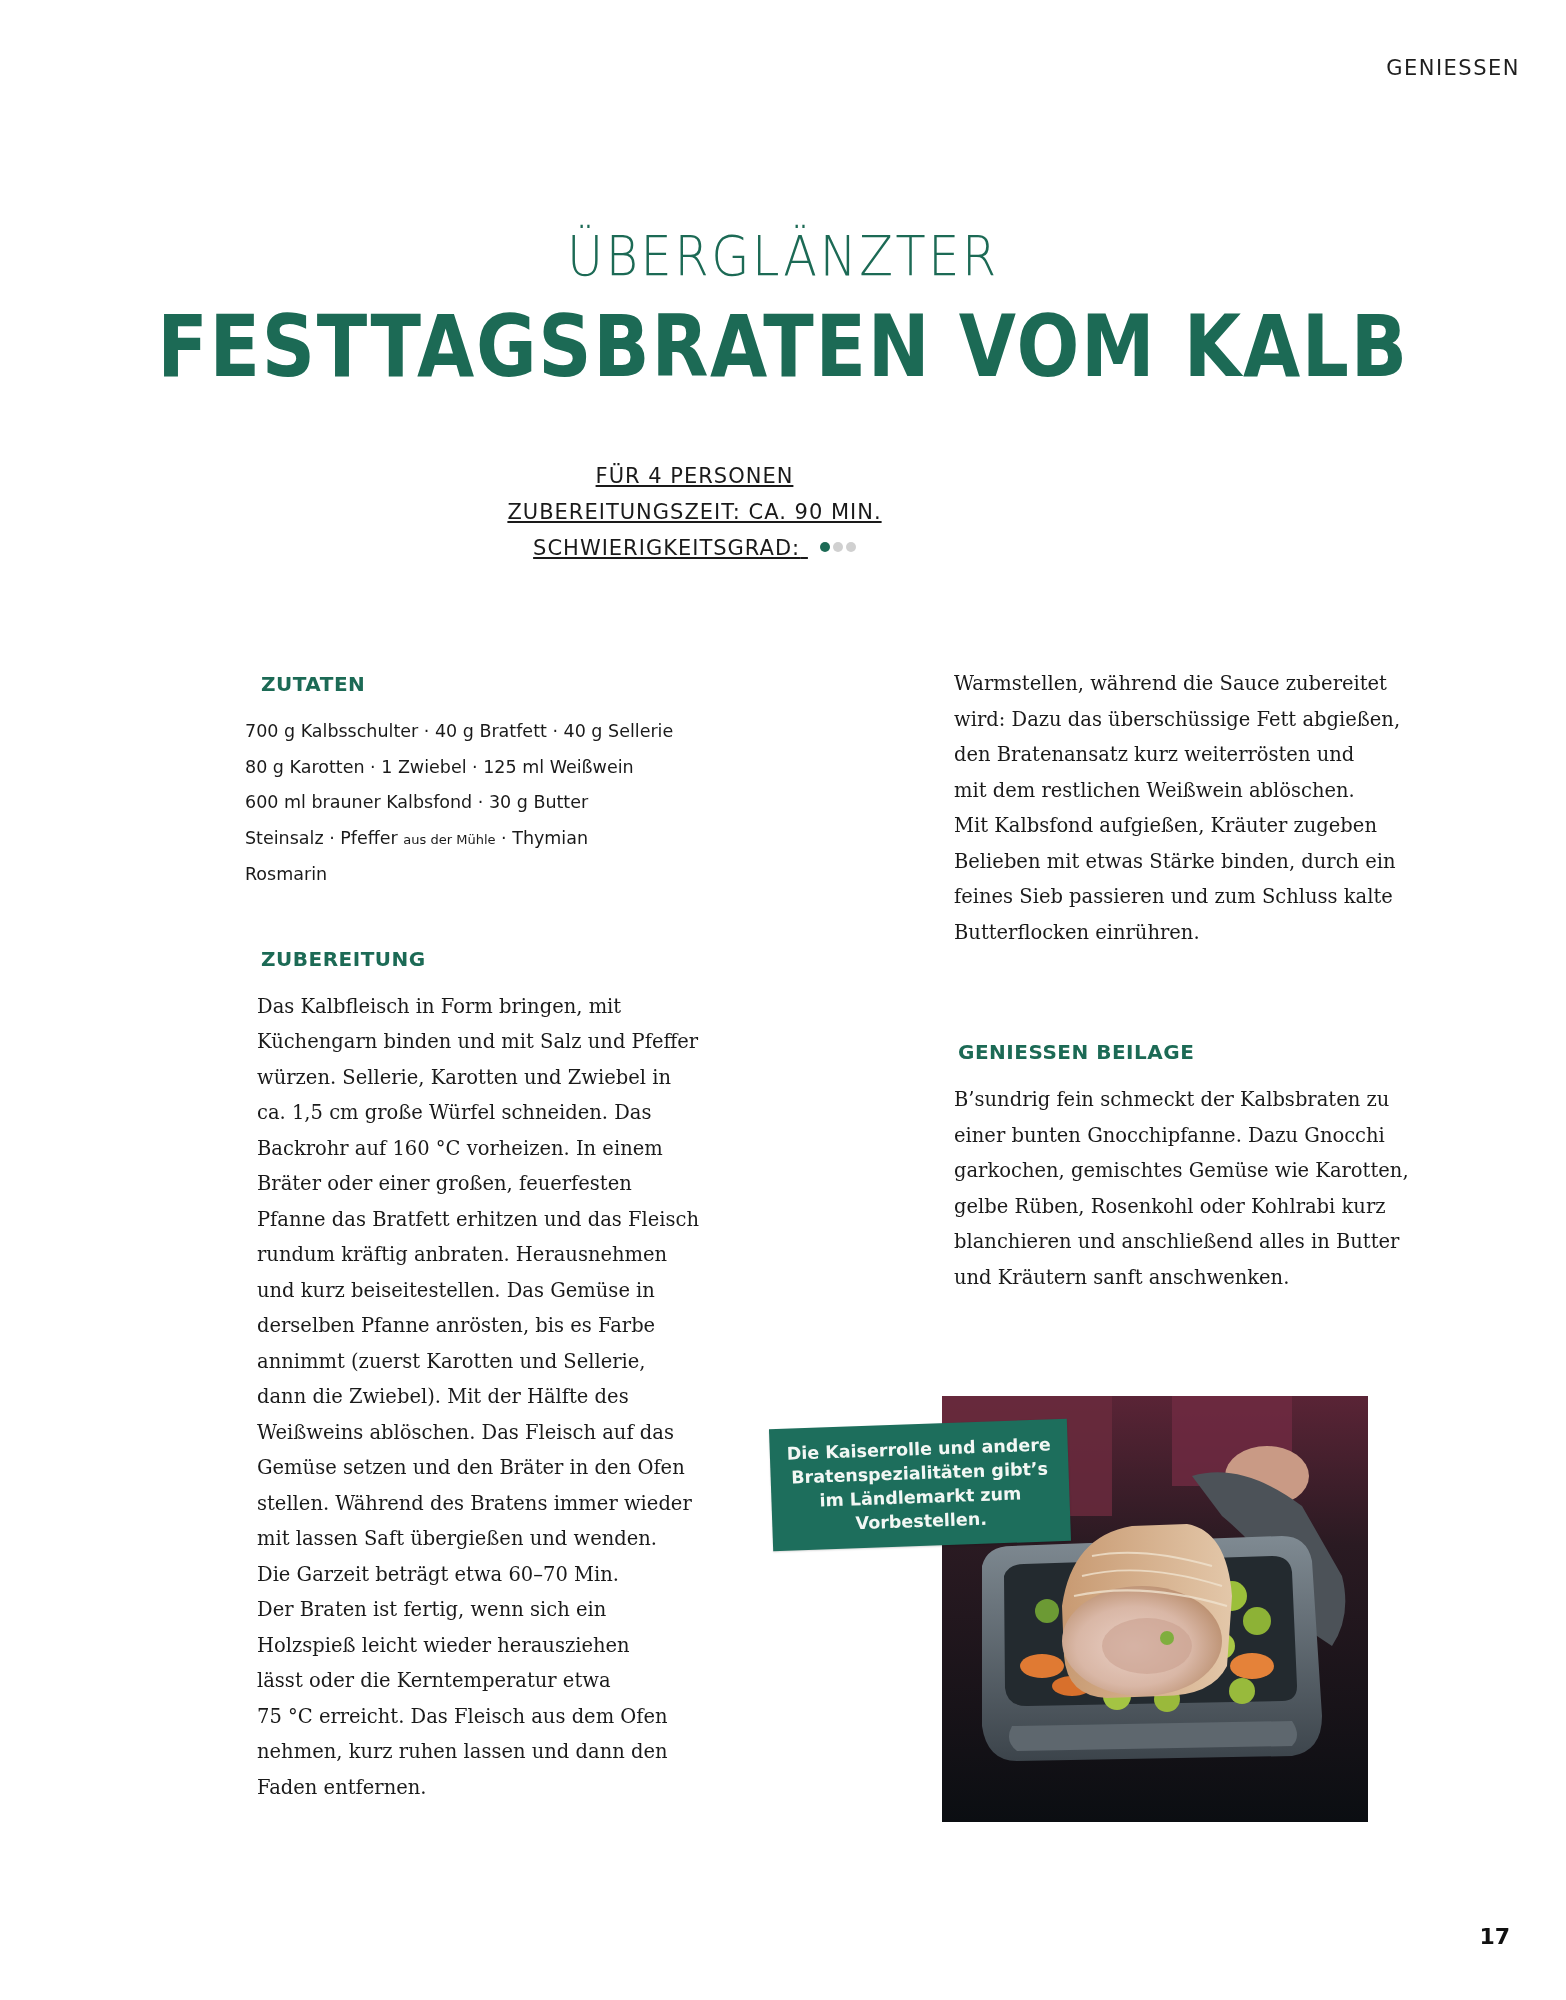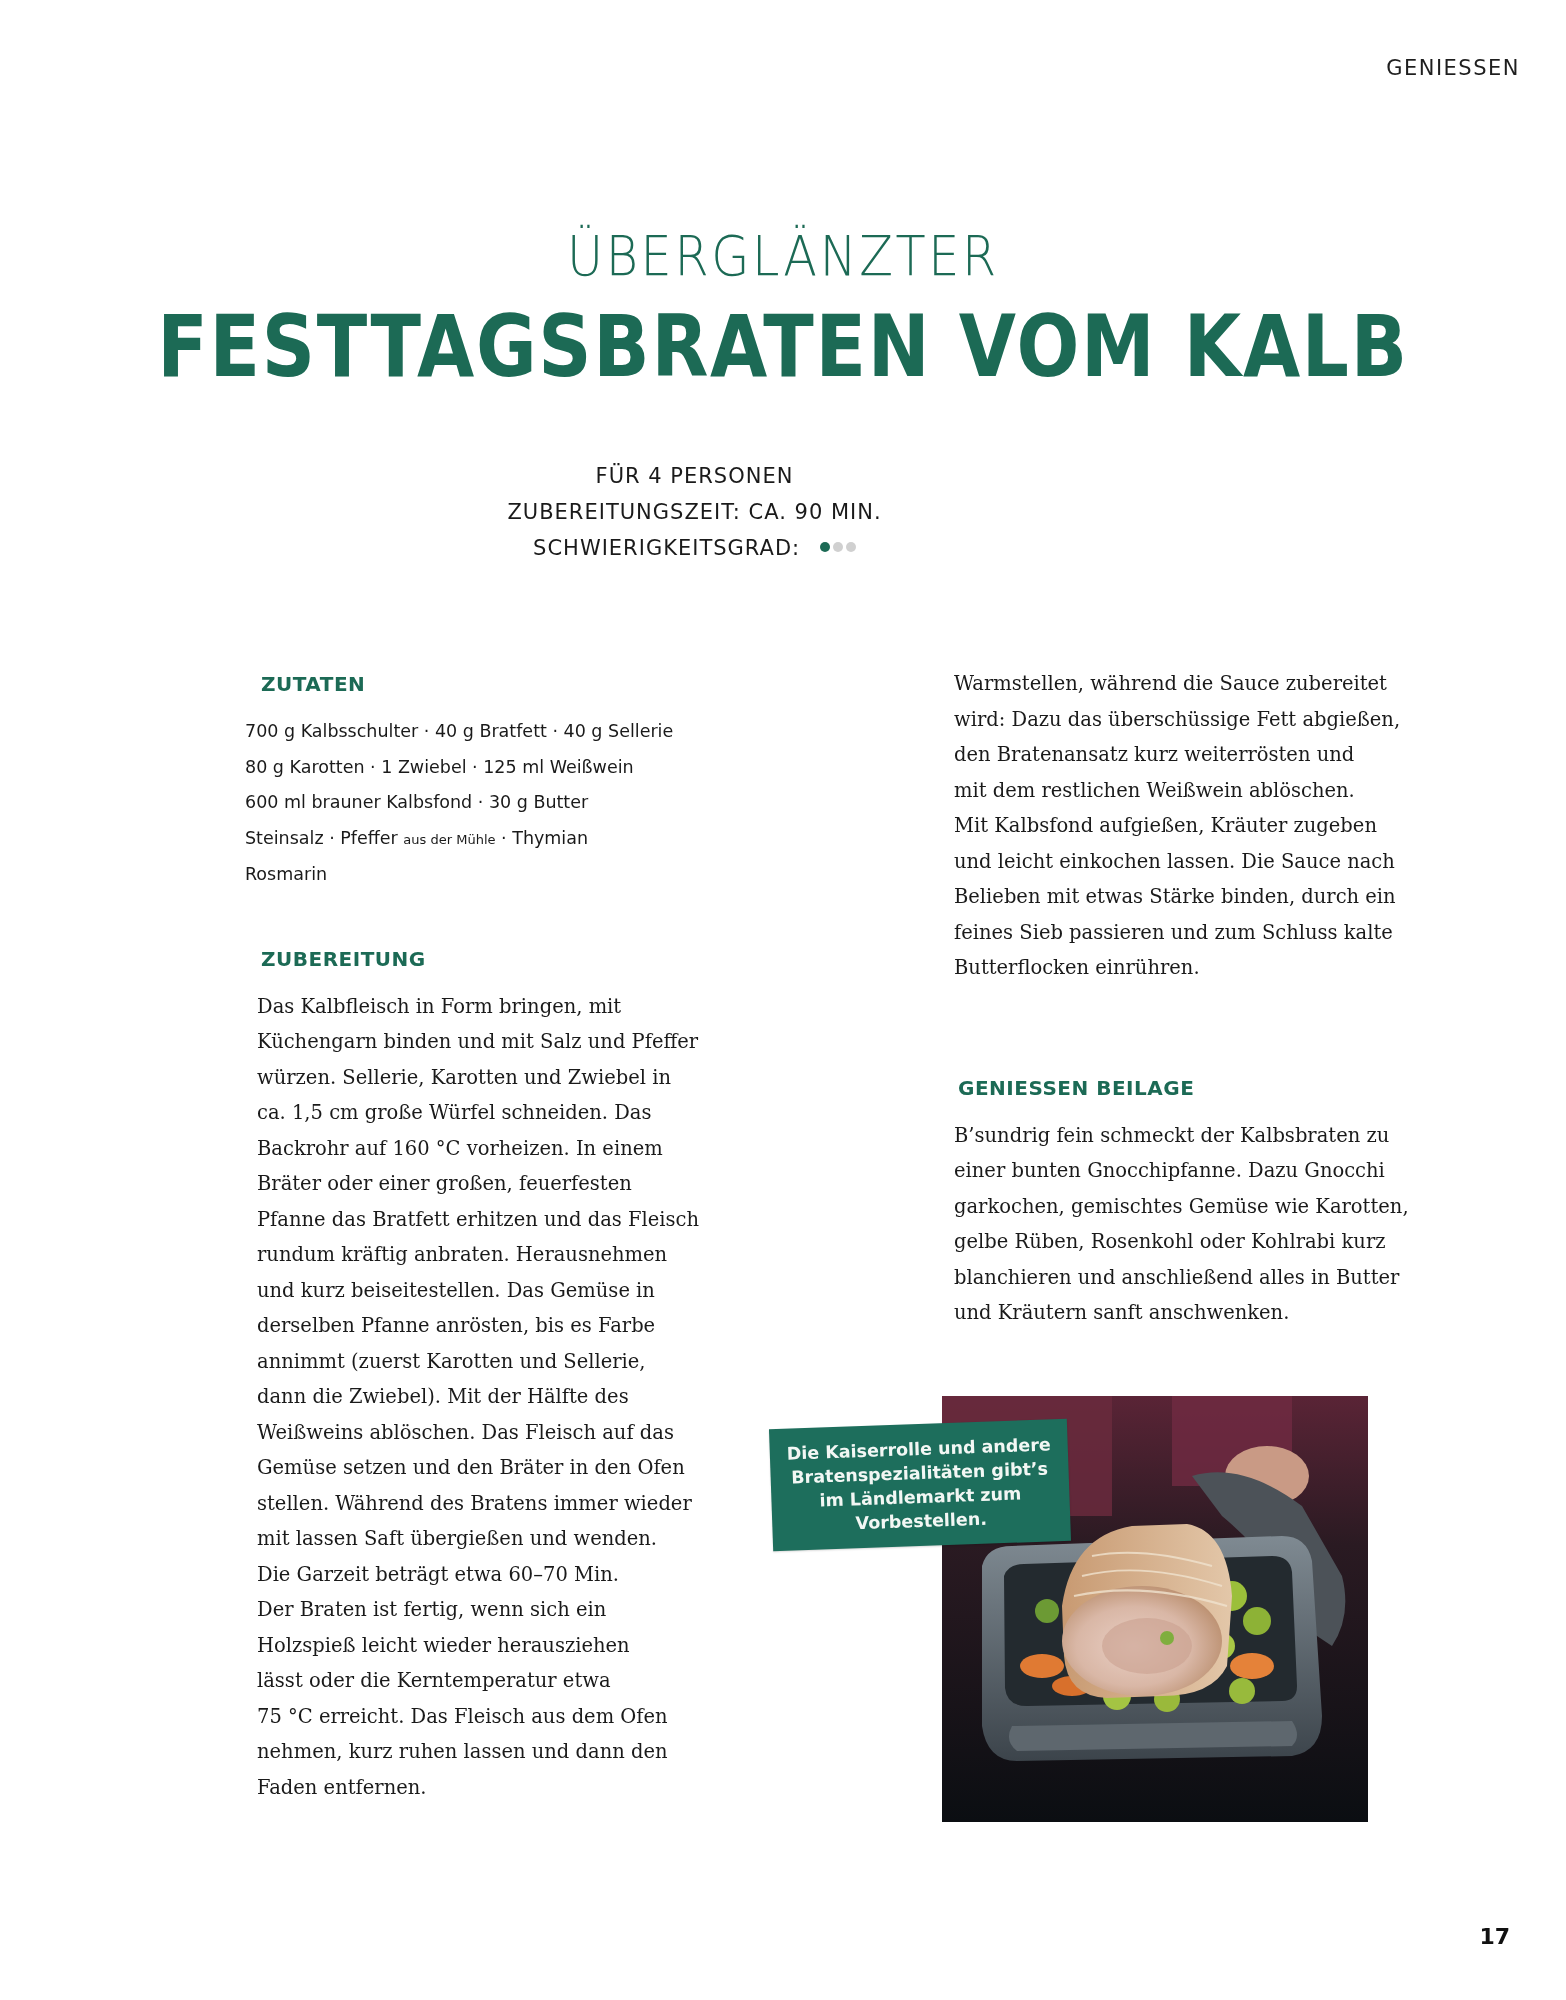--- a/index.html
+++ b/index.html
@@ -54,20 +54,21 @@
       position: absolute;
       left: 0;
       top: 458px;
       width: 1389px;
       text-align: center;
       font-family: "DejaVu Sans", sans-serif;
       font-size: 21px;
       letter-spacing: 1px;
       color: #1a1a1a;
       line-height: 36px;
+      text-decoration: underline;
     }
     .meta-line { display: block; }
     .difficulty {
       display: inline-flex;
       align-items: center;
       gap: 3px;
       margin-left: 12px;
       vertical-align: middle;
       position: relative;
       top: -2px;
@@ -224,21 +225,20 @@
   </p>
 </div>
 
 <div class="col-right">
   <p class="prose">
     <span class="prose-line">Warmstellen, während die Sauce zubereitet</span>
     <span class="prose-line">wird: Dazu das überschüssige Fett abgießen,</span>
     <span class="prose-line">den Bratenansatz kurz weiterrösten und</span>
     <span class="prose-line">mit dem restlichen Weißwein ablöschen.</span>
     <span class="prose-line">Mit Kalbsfond aufgießen, Kräuter zugeben</span>
-    <span class="prose-line">und leicht einkochen lassen. Die Sauce nach</span>
     <span class="prose-line">Belieben mit etwas Stärke binden, durch ein</span>
     <span class="prose-line">feines Sieb passieren und zum Schluss kalte</span>
     <span class="prose-line">Butterflocken einrühren.</span>
   </p>
 
   <div class="gap-beilage"></div>
 
   <h3 class="heading">GENIESSEN BEILAGE</h3>
   <p class="prose">
     <span class="prose-line">B’sundrig fein schmeckt der Kalbsbraten zu</span>

